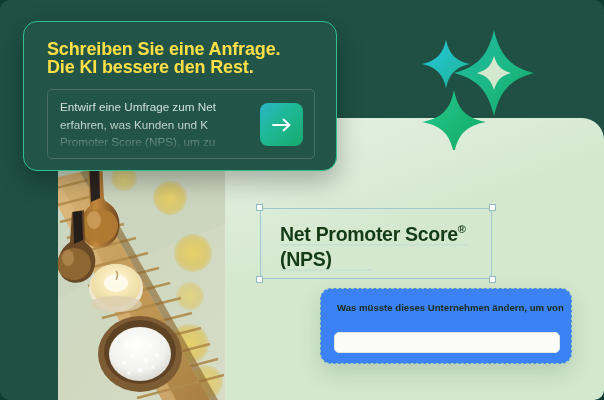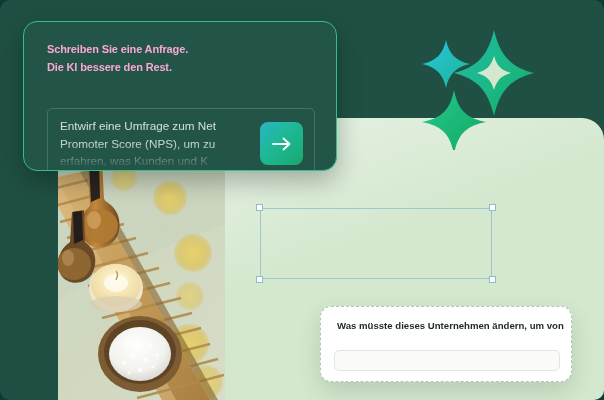--- a/index.html
+++ b/index.html
@@ -53,31 +53,30 @@
     position:absolute;
     left:23px; top:21px; width:314px; height:150px;
     background:#235448;
     border:1.5px solid #2fc08d;
     border-radius:14px;
     box-shadow:0 10px 26px rgba(0,0,0,.28);
     overflow:hidden;
   }
   #prompt-heading{
     position:absolute; left:23px; top:18px; width:270px;
-    color:#f9a8d4;
-    font-size:11px; font-weight:bold; line-height:18px;
+    color:#fde047;
+    font-size:18px; font-weight:bold; line-height:18px;
     letter-spacing:-0.15px;
   }
   #prompt-heading div{ white-space:nowrap; }
   #prompt-box{
     position:absolute; left:23px; top:67px; width:268px; height:70px;
     border:1px solid rgba(255,255,255,.17);
     border-radius:5px;
     overflow:hidden;
-    margin-top:19px;
   }
   #prompt-text{
     position:absolute; left:12px; top:8px; width:185px;
     font-size:11.7px; line-height:17.5px;
     color:#cfe0d7;
     -webkit-mask-image:linear-gradient(180deg,#000 0%,#000 45%,rgba(0,0,0,.55) 72%,rgba(0,0,0,0) 100%);
     mask-image:linear-gradient(180deg,#000 0%,#000 45%,rgba(0,0,0,.55) 72%,rgba(0,0,0,0) 100%);
   }
   #prompt-text span{ display:block; }
   #send-button{
@@ -119,22 +118,22 @@
   }
   #nps-title sup{ font-size:11px; vertical-align:super; }
   #nps-title .l2{ display:block; position:relative; }
   #nps-title .l2::after{
     content:""; position:absolute; left:0; width:92px; bottom:1px;
     height:1.5px; background:rgba(200,225,210,.85);
   }
 
   
   #question-card{
-    position:absolute; left:320px; top:306px; width:252px; height:76px;
-    background:#ffffff;
+    position:absolute; left:320px; top:288px; width:252px; height:76px;
+    background:#3b82f6;
     border:1.4px dashed #a9cdb4;
     border-radius:11px;
     box-shadow:0 9px 22px rgba(20,60,40,.16);
     overflow:hidden;
   }
   #question-text{
     position:absolute; left:16px; top:12px; width:225px;
     color:#1d2a1e;
     font-size:9.6px; font-weight:bold; line-height:13px;
   }
@@ -293,39 +292,43 @@
   <div id="title-select">
     <div class="edge top"></div>
     <div class="edge bottom"></div>
     <div class="edge left"></div>
     <div class="edge right"></div>
     <div class="handle h-tl"></div>
     <div class="handle h-tr"></div>
     <div class="handle h-bl"></div>
     <div class="handle h-br"></div>
 
+    <div id="nps-title">
+      <span class="l1"><span>Net Promoter Score</span><sup>®</sup></span>
+      <span class="l2">(NPS)</span>
+    </div>
   </div>
 
   <div id="question-card">
     <div id="question-text">
       <span>Was müsste dieses Unternehmen ändern, um von</span>
     </div>
     <input id="answer-input" type="text" placeholder="" style="">
   </div>
 
   <div id="prompt-card">
     <div id="prompt-heading">
       <div>Schreiben Sie eine Anfrage.</div>
       <div>Die KI bessere den Rest.</div>
     </div>
     <div id="prompt-box">
       <div id="prompt-text">
         <span>Entwirf eine Umfrage zum Net</span>
+        <span>erfahren, was Kunden und K</span>
         <span>Promoter Score (NPS), um zu</span>
-        <span>erfahren, was Kunden und K</span>
       </div>
       <button id="send-button">
         <span>
           <svg width="20" height="14" viewBox="0 0 20 14" xmlns="http://www.w3.org/2000/svg" aria-hidden="true">
             <path d="M1 7 H17" stroke="#ffffff" stroke-width="1.8" stroke-linecap="round"></path>
             <path d="M11.5 1.5 L17.5 7 L11.5 12.5" stroke="#ffffff" stroke-width="1.8" fill="none" stroke-linecap="round" stroke-linejoin="round"></path>
           </svg>
         </span>
       </button>
     </div>

